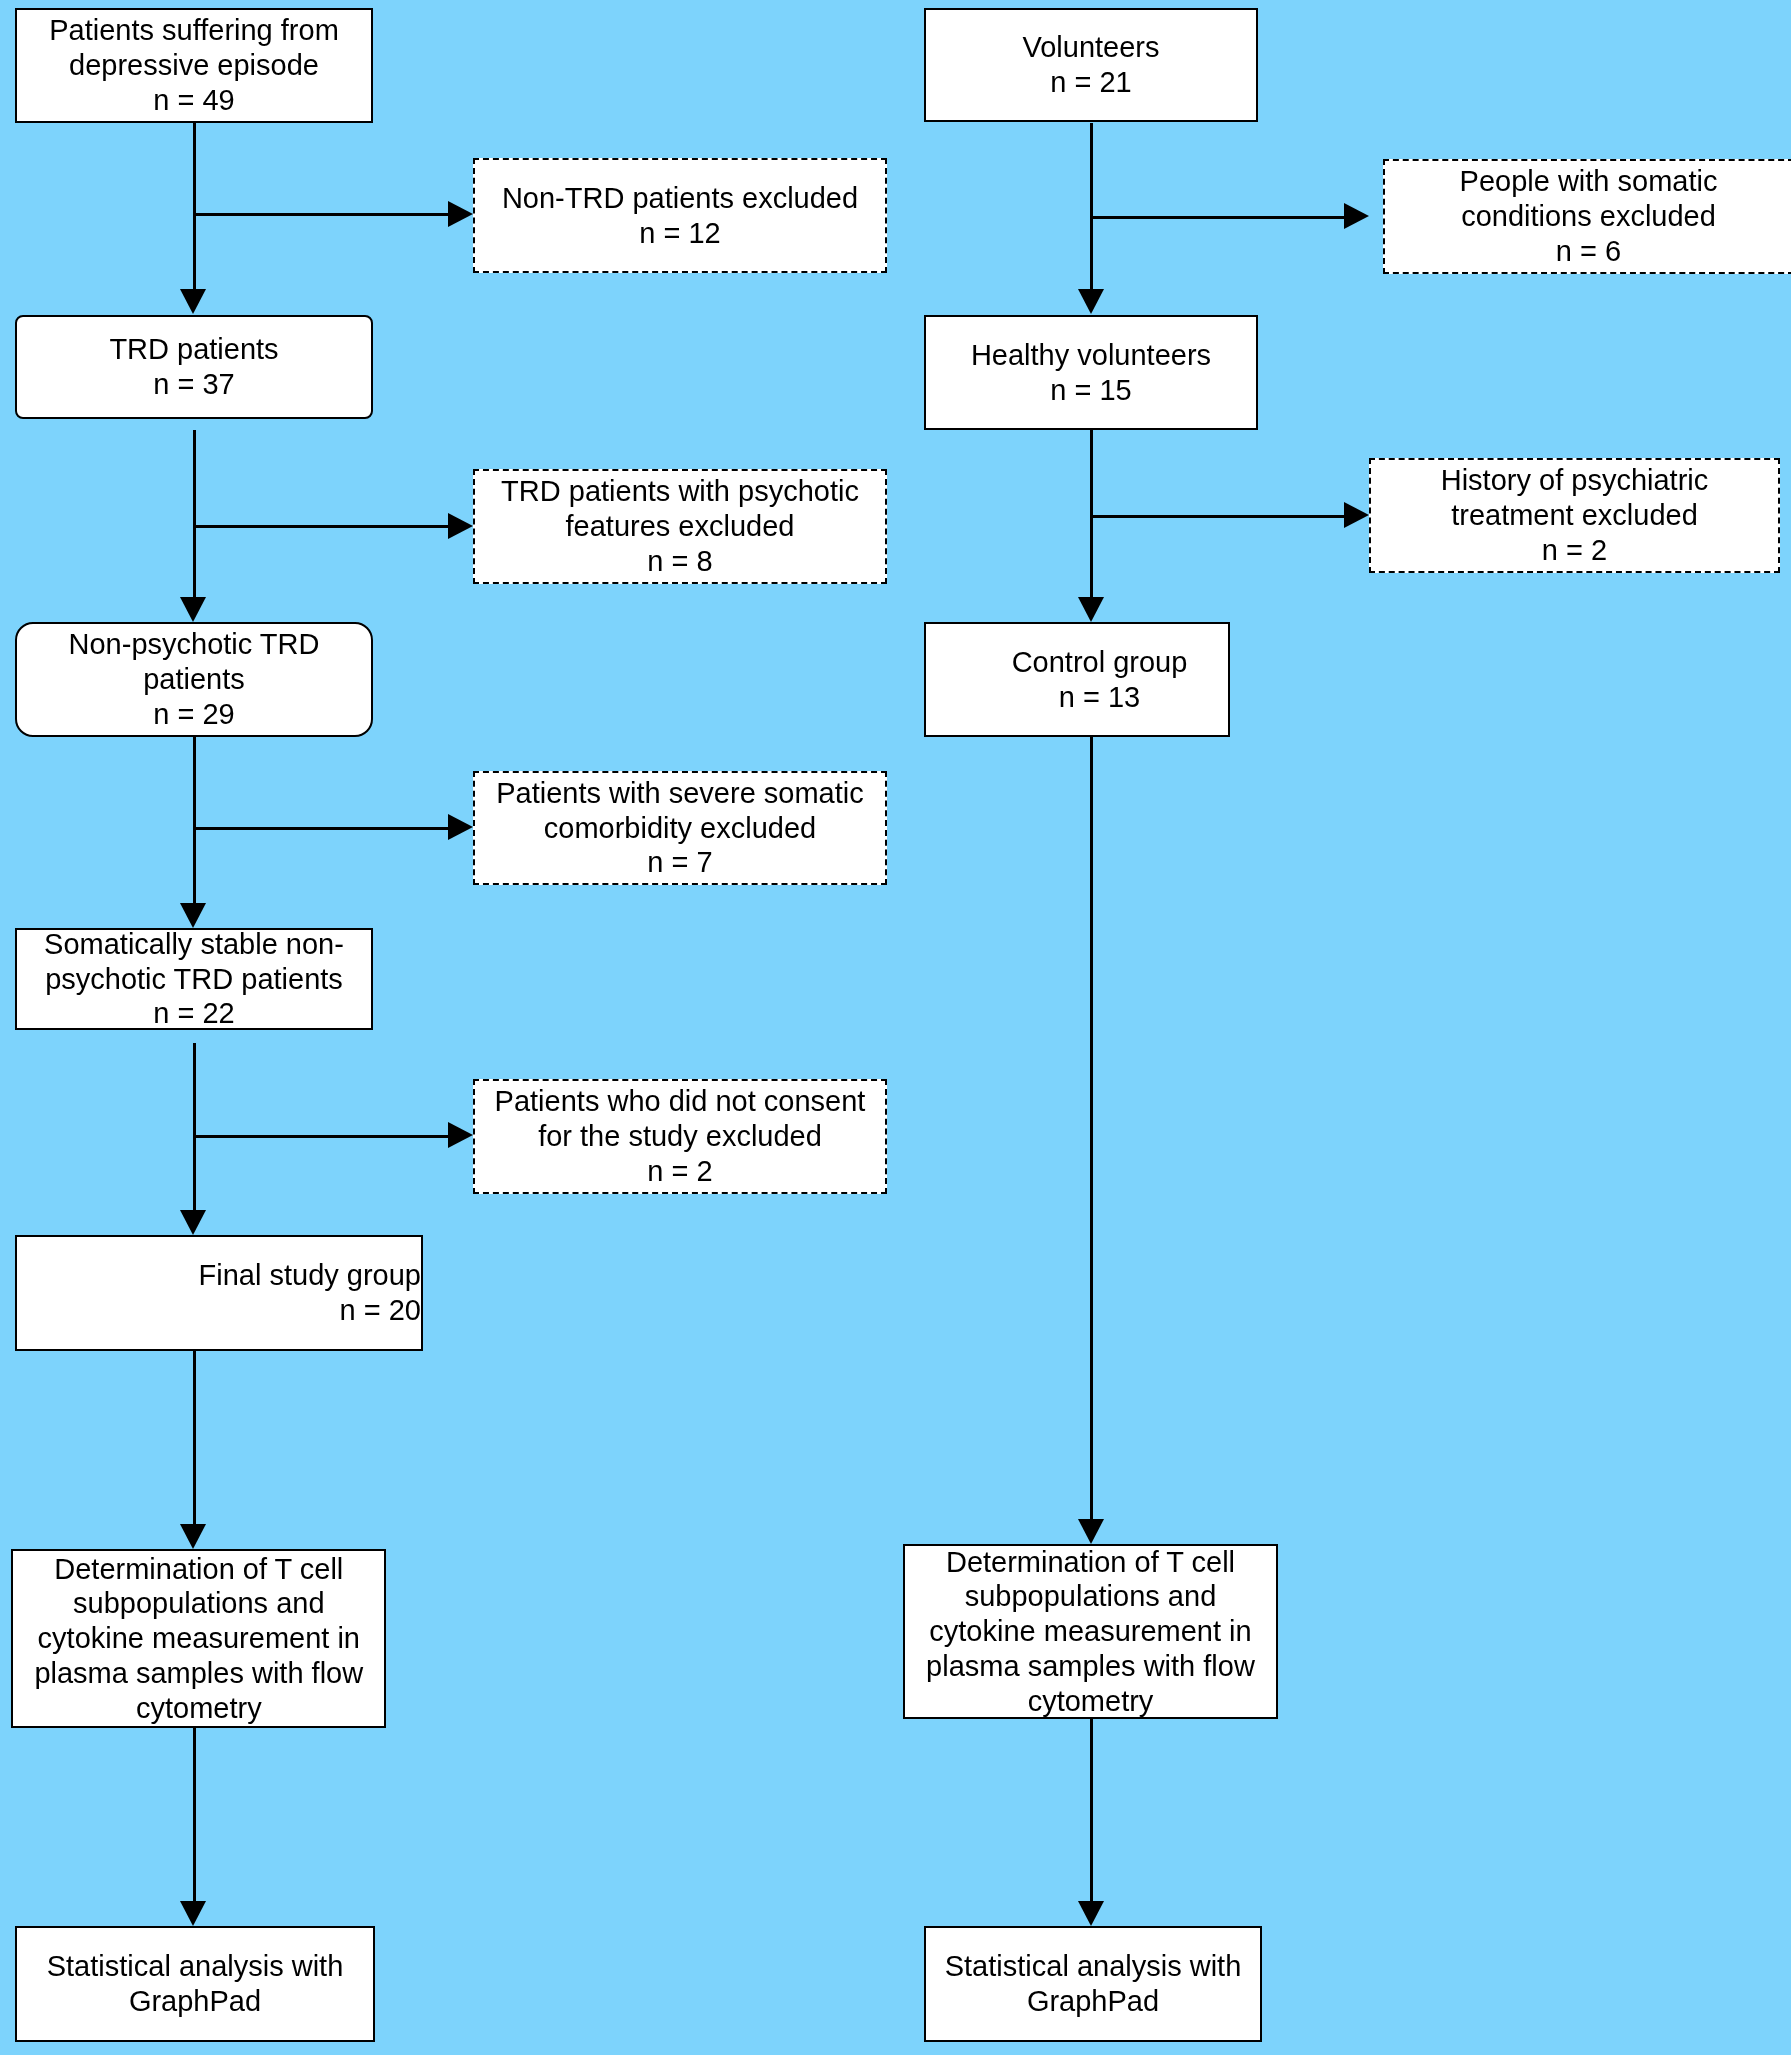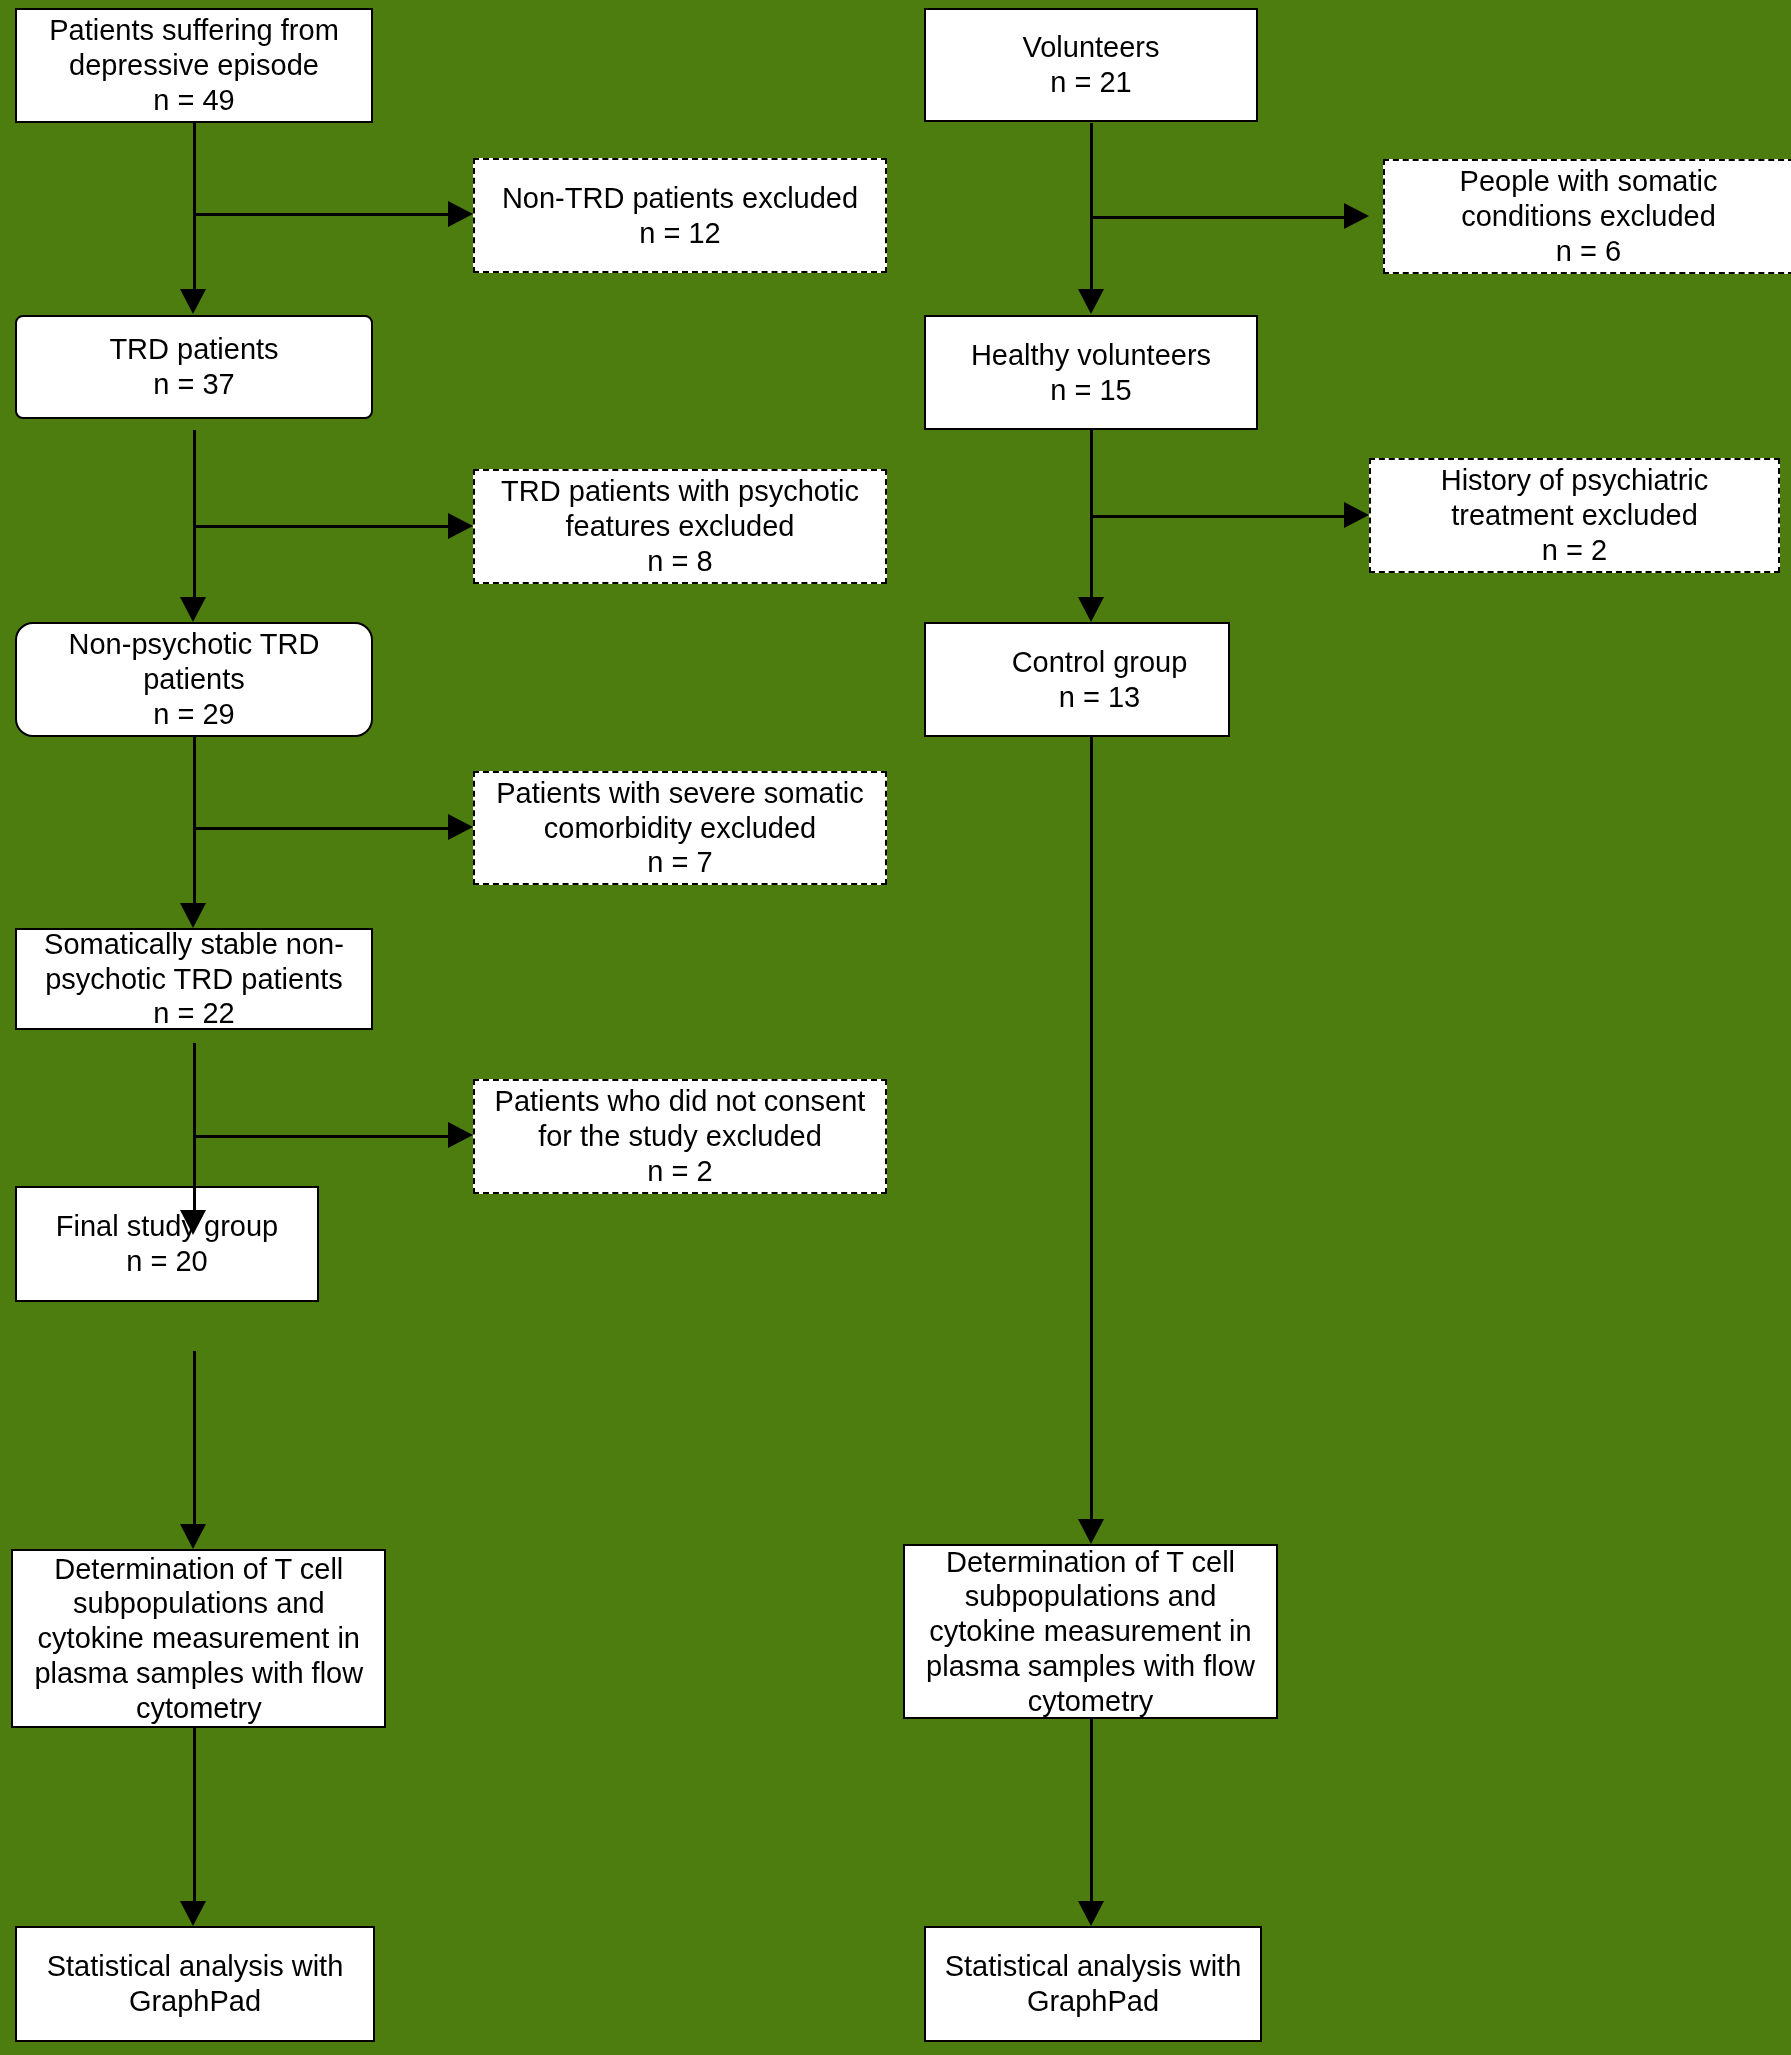--- a/index.html
+++ b/index.html
@@ -1,20 +1,20 @@
 <!DOCTYPE html>
 <html style="font-size:10px"><head>
 <meta charset="utf-8">
 <style>
   html, body { margin: 0; padding: 0; background: #ffffff; }
   #canvas {
     position: relative;
     width: 1792px;
     height: 2056px;
-    background: #4d7c0f;
+    background: #7dd3fc;
     font-family: "Liberation Sans", sans-serif;
     color: #000000;
   }
   .box {
     position: absolute;
     border: 2.5px solid #000000;
     background: #ffffff;
     box-sizing: border-box;
     display: flex;
     align-items: center;
@@ -82,21 +82,21 @@
 psychotic TRD patients
 n = 22</span>
   </div>
 
   <div class="box dashed" style="left:473px; top:1079px; width:414px; height:115px;">
     <span class="txt">Patients who did not consent
 for the study excluded
 n = 2</span>
   </div>
 
-  <div class="box" style="left:15px; top:1186px; width:304px; height:116px;">
+  <div class="box" style="left:15px; top:1235px; width:408px; height:116px;text-align:right;">
     <span class="txt">Final study group
 n = 20</span>
   </div>
 
   <div class="box" style="left:11.3px; top:1549px; width:375px; height:179px;">
     <span class="txt">Determination of T cell
 subpopulations and
 cytokine measurement in
 plasma samples with flow
 cytometry</span>

